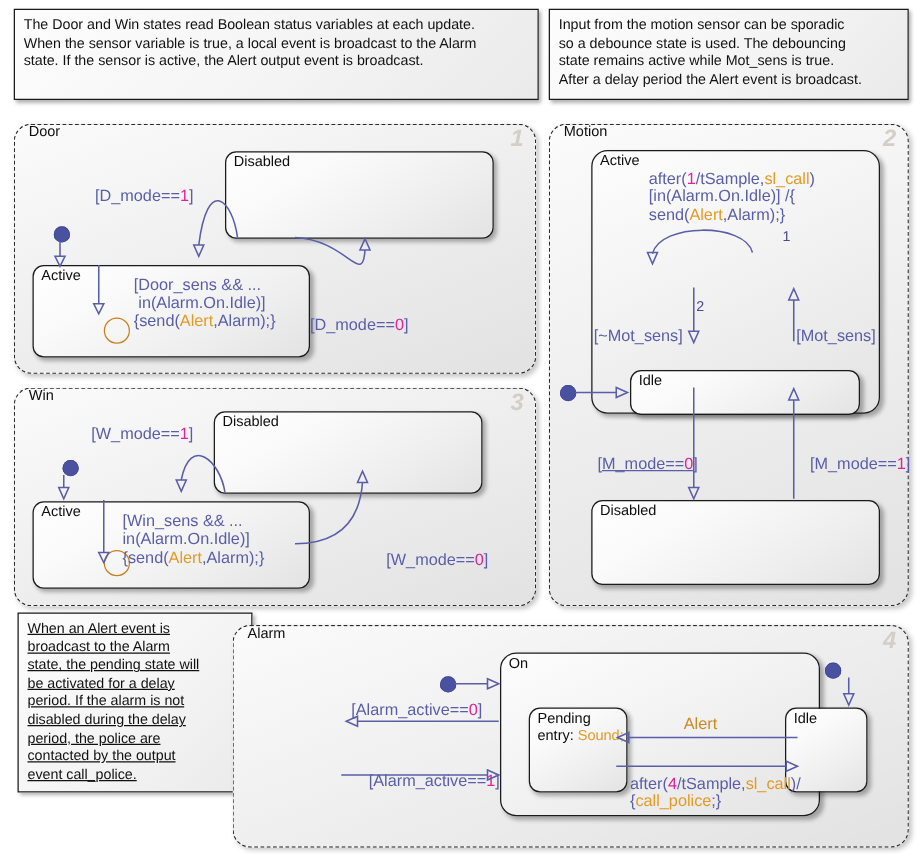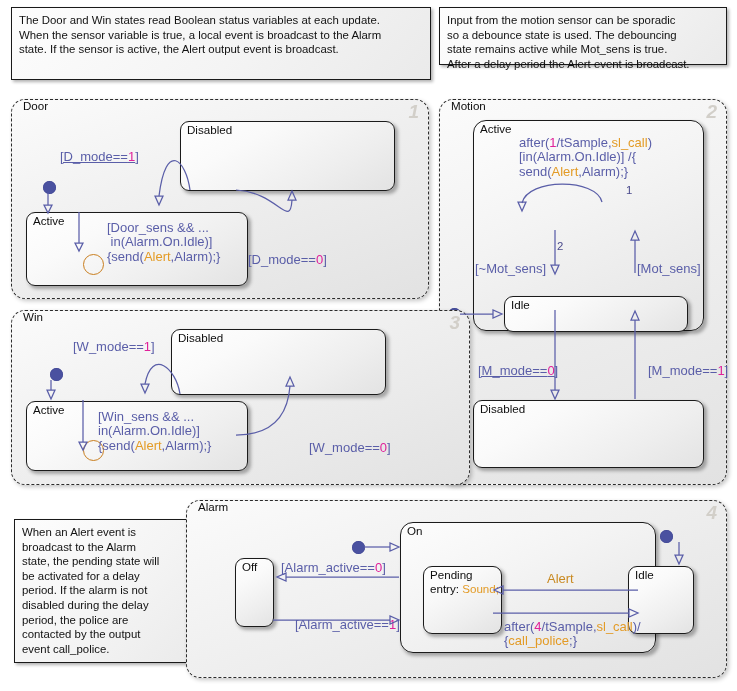--- a/index.html
+++ b/index.html
@@ -126,26 +126,26 @@
 </style>
 </head>
 <body>
 
 <div class="root">
 
   <div class="note" style="left:11px;top:7px;width:420px;height:73px;">The Door and Win states read Boolean status variables at each update.
 When the sensor variable is true, a local event is broadcast to the Alarm
 state.  If the sensor is active, the Alert output event is broadcast.</div>
 
-  <div class="note" style="left:439px;top:7px;width:288px;height:58px;">Input from the motion sensor can be sporadic
+  <div class="note" style="left:439px;top:7px;width:288px;height:73px;">Input from the motion sensor can be sporadic
 so a debounce state is used.  The debouncing
 state remains active while Mot_sens is true.
 After a delay period the Alert event is broadcast.</div>
 
-  <div class="note" style="left:14px;top:519px;width:188px;height:144px;">When an Alert event is
+  <div class="note" style="left:14px;top:490px;width:188px;height:144px;text-decoration:underline;">When an Alert event is
 broadcast to the Alarm
 state, the pending state will
 be activated for a delay
 period.  If the alarm is not
 disabled during the delay
 period, the police are
 contacted by the output
 event call_police.</div>
 
   <div class="chart" style="left:11px;top:99px;width:418px;height:200px;">
@@ -156,21 +156,21 @@
       <div class="state-label">Disabled</div>
     </div>
 
     <div class="state" style="left:14px;top:112px;width:222px;height:74px;">
       <div class="state-label">Active</div>
       <div class="junction" style="left:56px;top:41px;"></div>
     </div>
 
     <div class="dot" style="left:31px;top:81px;"></div>
 
-    <div class="tlabel" style="left:48px;top:50px;text-decoration:underline;">[D_mode==<span class="num">1</span>]</div>
+    <div class="tlabel" style="left:64px;top:50px;">[D_mode==<span class="num">1</span>]</div>
     <div class="tlabel" style="left:236px;top:153px;">[D_mode==<span class="num">0</span>]</div>
     <div class="tlabel" style="left:95px;top:121px;">[Door_sens &amp;&amp; ...
  in(Alarm.On.Idle)]
 {send(<span class="evt">Alert</span>,Alarm);}</div>
   </div>
 
   <div class="chart" style="left:439px;top:99px;width:288px;height:386px;">
     <div class="chart-title">Motion</div>
     <div class="chart-num">2</div>
 
@@ -193,21 +193,21 @@
 [in(Alarm.On.Idle)] /{
 send(<span class="evt">Alert</span>,Alarm);}</div>
     <div class="tlabel" style="left:35px;top:162px;">[~Mot_sens]</div>
     <div class="tlabel" style="left:197px;top:162px;">[Mot_sens]</div>
     <div class="tlabel" style="left:38px;top:264px;text-decoration:underline;">[M_mode==<span class="num">0</span>]</div>
     <div class="tlabel" style="left:208px;top:264px;">[M_mode==<span class="num">1</span>]</div>
     <div class="tnum" style="left:186px;top:84px;">1</div>
     <div class="tnum" style="left:117px;top:140px;">2</div>
   </div>
 
-  <div class="chart" style="left:11px;top:310px;width:459px;height:175px;">
+  <div class="chart" style="left:11px;top:310px;width:418px;height:175px;">
     <div class="chart-title">Win</div>
     <div class="chart-num">3</div>
 
     <div class="state" style="left:159px;top:18px;width:215px;height:66px;">
       <div class="state-label">Disabled</div>
     </div>
 
     <div class="state" style="left:14px;top:90px;width:222px;height:70px;">
       <div class="state-label">Active</div>
       <div class="junction" style="left:56px;top:38px;"></div>
@@ -219,23 +219,20 @@
     <div class="tlabel" style="left:249px;top:130px;padding-left:48px;">[W_mode==<span class="num">0</span>]</div>
     <div class="tlabel" style="left:86px;top:99px;">[Win_sens &amp;&amp; ...
 in(Alarm.On.Idle)]
 {send(<span class="evt">Alert</span>,Alarm);}</div>
   </div>
 
   <div class="chart" style="left:186px;top:500px;width:541px;height:178px;">
     <div class="chart-title">Alarm</div>
     <div class="chart-num">4</div>
 
-    <div class="state" style="left:48px;top:57px;width:39px;height:69px;">
-      <div class="state-label">Off</div>
-    </div>
 
     <div class="state super" style="left:213px;top:21px;width:256px;height:131px;">
       <div class="state-label">On</div>
 
       <div class="state" style="left:22px;top:43px;width:79px;height:68px;">
         <div class="state-label">Pending</div>
         <div class="state-entry">entry:&nbsp;<span class="kw-act">Sound;</span></div>
       </div>
 
       <div class="state" style="left:227px;top:43px;width:66px;height:68px;">

